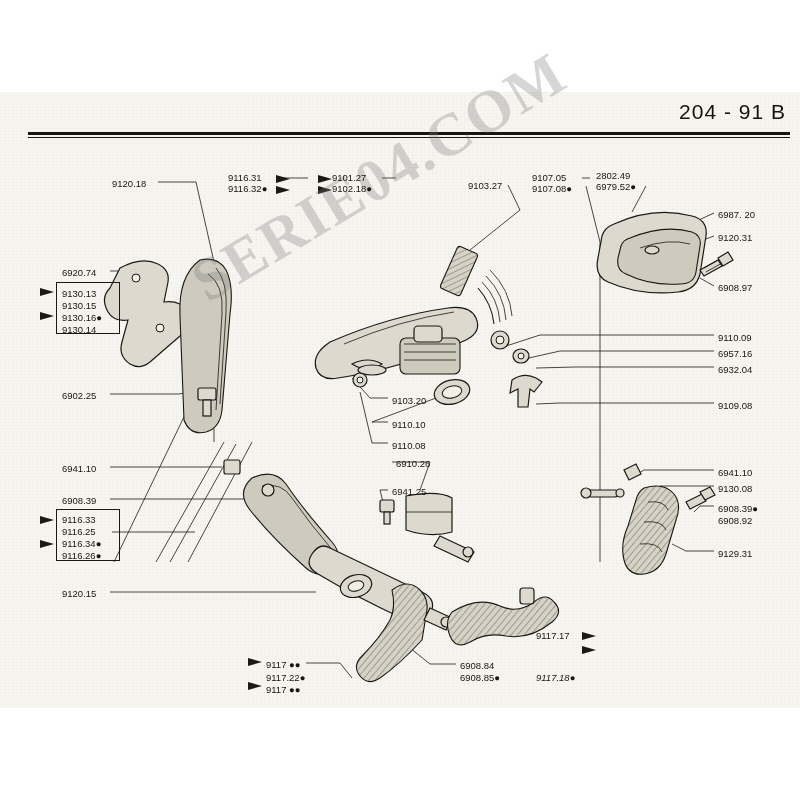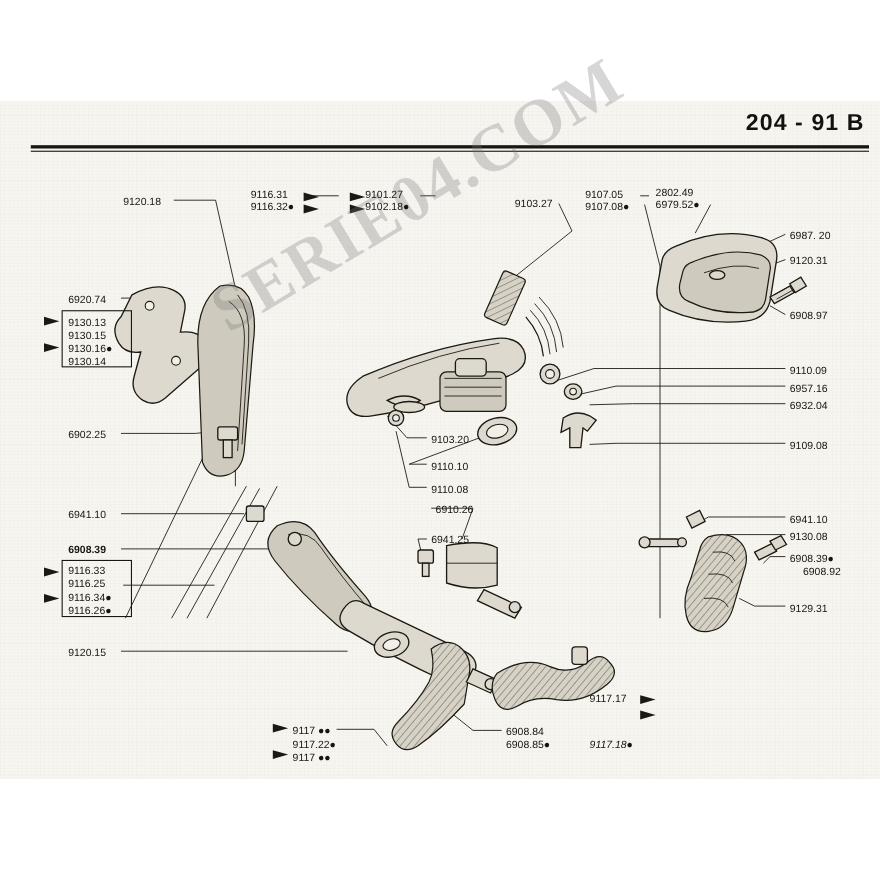--- a/index.html
+++ b/index.html
@@ -28,21 +28,21 @@
   }
   .grain{
     position:absolute;inset:0;
     background:
       repeating-linear-gradient(0deg, rgba(0,0,0,0.012) 0 1px, rgba(255,255,255,0) 1px 3px),
       repeating-linear-gradient(90deg, rgba(0,0,0,0.010) 0 1px, rgba(255,255,255,0) 1px 4px);
     pointer-events:none;
   }
   .header{
     position:absolute;right:14px;top:8px;
-    font-weight:bold;font-size:21px;letter-spacing:1px;color:#14120f;
+    font-weight:normal;font-size:21px;letter-spacing:1px;color:#14120f;
   }
   .rule{
     position:absolute;left:28px;right:10px;top:40px;height:3px;background:#18160f;
   }
   .rule.thin{height:1px;top:45px;background:#18160f;}
 
   .wm{
     position:absolute;left:180px;top:165px;
     font-family:"Liberation Serif", serif;
     font-size:60px;font-weight:bold;color:rgba(120,120,120,0.30);
@@ -287,32 +287,32 @@
         <div class="lbl" style="left: 62px; top: 232px;">9130.14</div>
         <div class="lbl" style="left: 62px; top: 298px;">6902.25</div>
         <div class="lbl" style="left: 718px; top: 240px;">9110.09</div>
         <div class="lbl" style="left: 718px; top: 256px;">6957.16</div>
         <div class="lbl" style="left: 718px; top: 272px;">6932.04</div>
         <div class="lbl" style="left: 718px; top: 308px;">9109.08</div>
         <div class="lbl" style="left: 392px; top: 303px;">9103.20</div>
         <div class="lbl" style="left: 392px; top: 327px;">9110.10</div>
         <div class="lbl" style="left: 392px; top: 348px; text-align: center;">9110.08</div>
         <div class="lbl" style="left: 62px; top: 371px;">6941.10</div>
-        <div class="lbl" style="left: 62px; top: 403px; font-weight: bold;">6908.39</div>
+        <div class="lbl" style="left: 62px; top: 403px;">6908.39</div>
         <div class="lbl" style="left: 62px; top: 422px;">9116.33</div>
         <div class="lbl" style="left: 62px; top: 434px;">9116.25</div>
         <div class="lbl" style="left: 62px; top: 446px;">9116.34●</div>
         <div class="lbl" style="left: 62px; top: 458px;">9116.26●</div>
         <div class="lbl" style="left: 62px; top: 496px;">9120.15</div>
         <div class="lbl" style="left: 396px; top: 366px;">6910.26</div>
         <div class="lbl" style="left: 392px; top: 394px;">6941.25</div>
         <div class="lbl" style="left: 718px; top: 375px;">6941.10</div>
         <div class="lbl" style="left: 718px; top: 391px;">9130.08</div>
         <div class="lbl" style="left: 718px; top: 411px;">6908.39●</div>
-        <div class="lbl" style="left: 718px; top: 423px; margin-left: 12px;">6908.92</div>
+        <div class="lbl" style="left: 718px; top: 423px;">6908.92</div>
         <div class="lbl" style="left: 718px; top: 456px;">9129.31</div>
         <div class="lbl" style="left: 536px; top: 538px;">9117.17</div>
         <div class="lbl" style="left: 536px; top: 580px; font-style: italic;">9117.18●</div>
         <div class="lbl" style="left: 460px; top: 568px;">6908.84</div>
         <div class="lbl" style="left: 460px; top: 580px;">6908.85●</div>
         <div class="lbl" style="left: 266px; top: 567px;">9117 ●●</div>
         <div class="lbl" style="left: 266px; top: 580px;">9117.22●</div>
         <div class="lbl" style="left: 266px; top: 592px;">9117 ●●</div>
       </div>
   </div>

